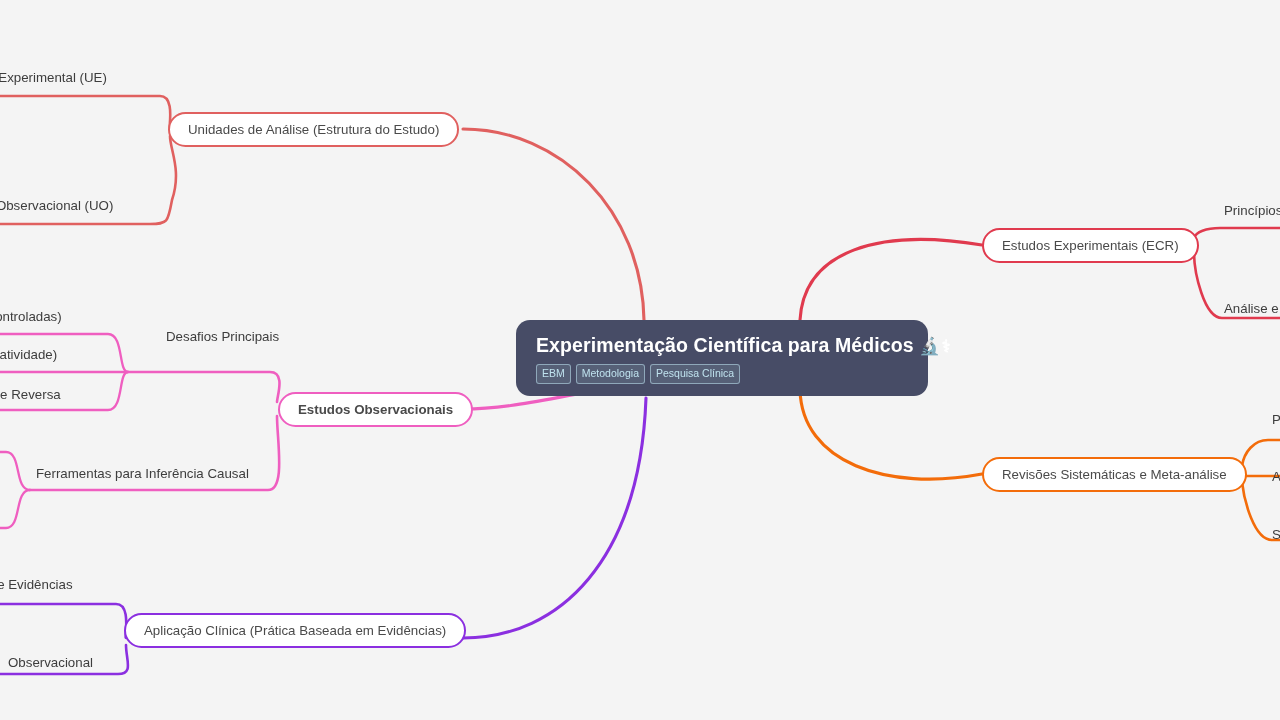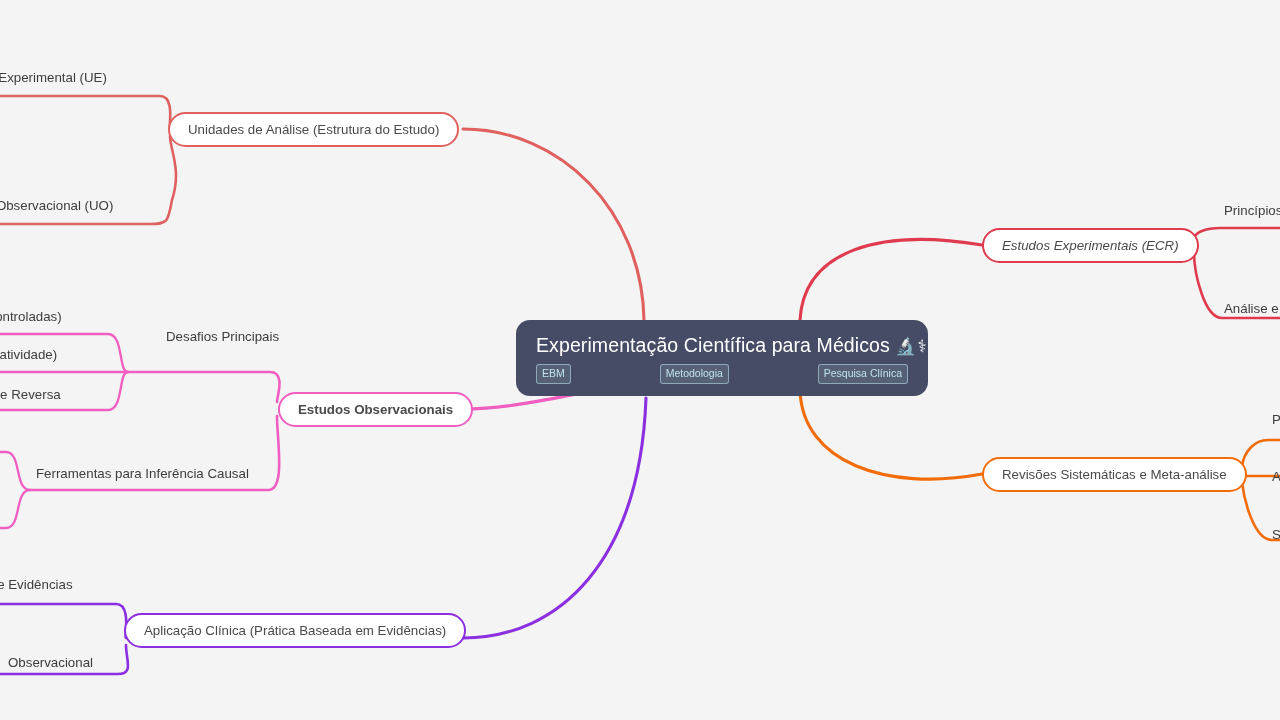--- a/index.html
+++ b/index.html
@@ -36,35 +36,34 @@
     width: 412px;
     box-sizing: border-box;
     background: #474c66;
     border-radius: 14px;
     padding: 13px 20px 12px 20px;
     z-index: 10;
   }
   .root-title {
     color: #ffffff;
     font-size: 19.5px;
-    font-weight: 400;
+    font-weight: 700;
     letter-spacing: 0.1px;
     white-space: nowrap;
     line-height: 1.25;
   }
   .root-emoji {
     font-size: 17px;
     letter-spacing: 1px;
   }
   .root-tags {
     margin-top: 7px;
     display: flex;
     gap: 5px;
     align-items: center;
-    justify-content: space-between;
   }
   .root-tag {
     display: inline-block;
     font-size: 10.5px;
     line-height: 1;
     color: #bfe2ee;
     background: rgba(190, 228, 240, 0.13);
     border: 1px solid rgba(190, 228, 240, 0.55);
     border-radius: 3px;
     padding: 3px 5px 4px 5px;
@@ -157,21 +156,21 @@
   </div>
 
   <div class="branch-node" style="left:278px; top:392px; border-color:#ef5ec0;font-weight:bold;">
     <span class="label">Estudos Observacionais</span>
   </div>
 
   <div class="branch-node" style="left:124px; top:613px; border-color:#8b2fe0;text-align:center;">
     <span class="label">Aplicação Clínica (Prática Baseada em Evidências)</span>
   </div>
 
-  <div class="branch-node" style="left:982px; top:228px; border-color:#e03a4e;font-style:italic;">
+  <div class="branch-node" style="left:982px; top:228px; border-color:#e03a4e;">
     <span class="label">Estudos Experimentais (ECR)</span>
   </div>
 
   <div class="branch-node" style="left:982px; top:457px; border-color:#f36c0a;align-items:center;">
     <span class="label">Revisões Sistemáticas e Meta-análise</span>
   </div>
 
   <div class="leaf-label" style="left:-35px; top:71px;">dade Experimental (UE)</div>
   <div class="leaf-label" style="left:-30px; top:199px;">ade Observacional (UO)</div>
 

